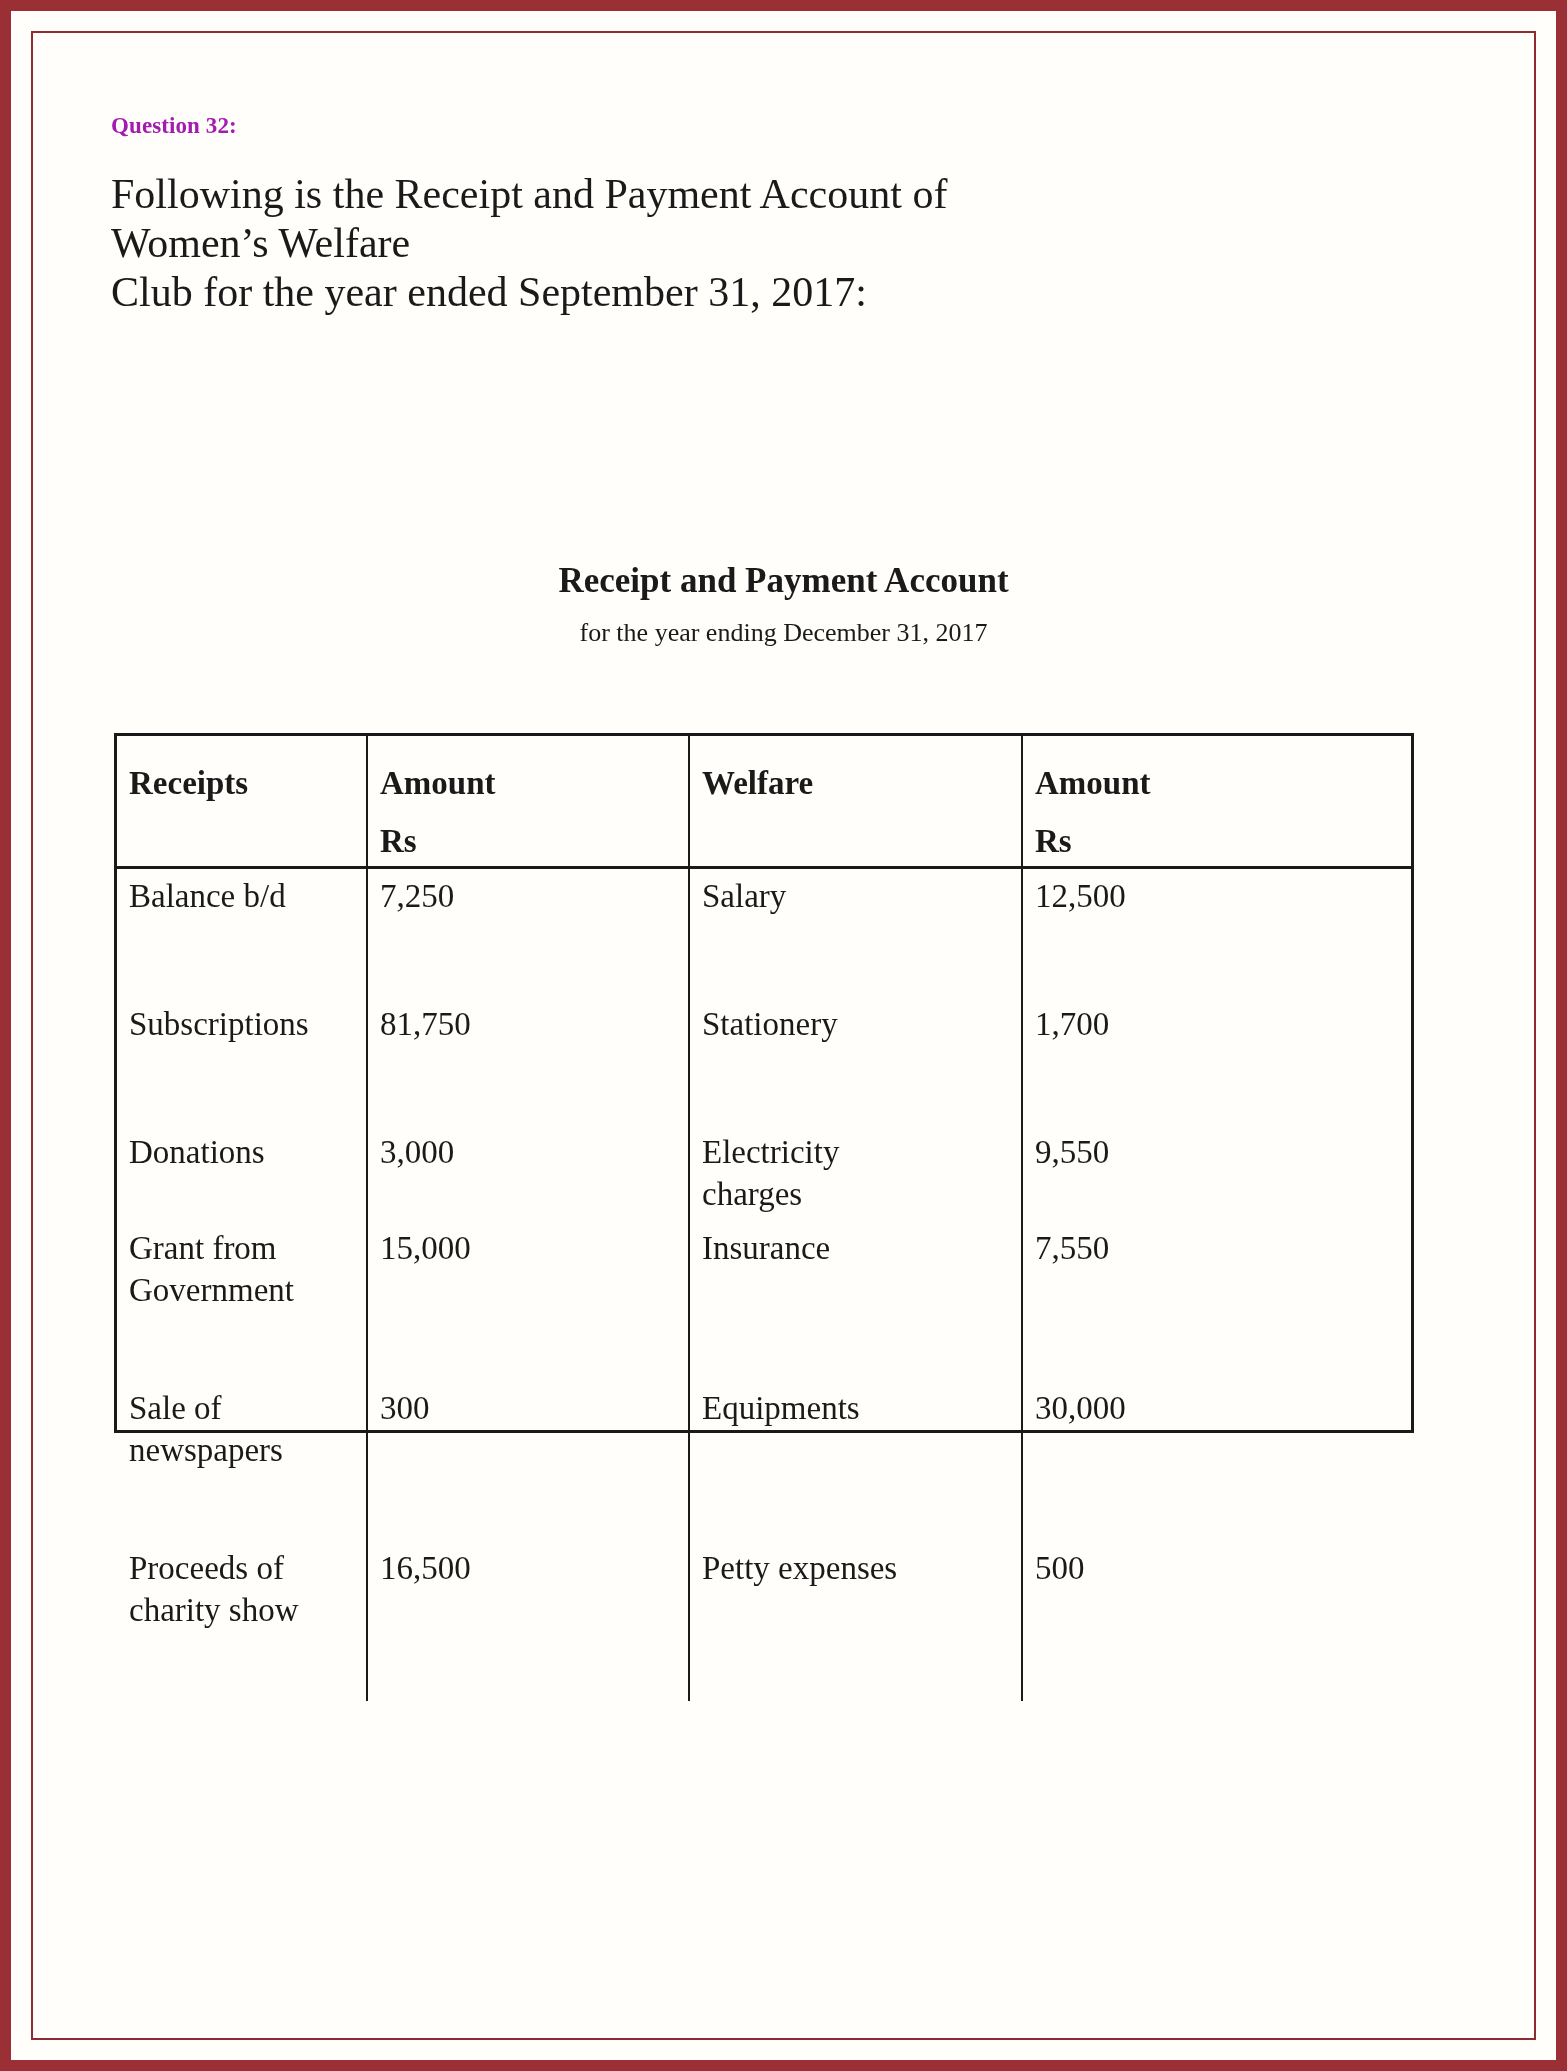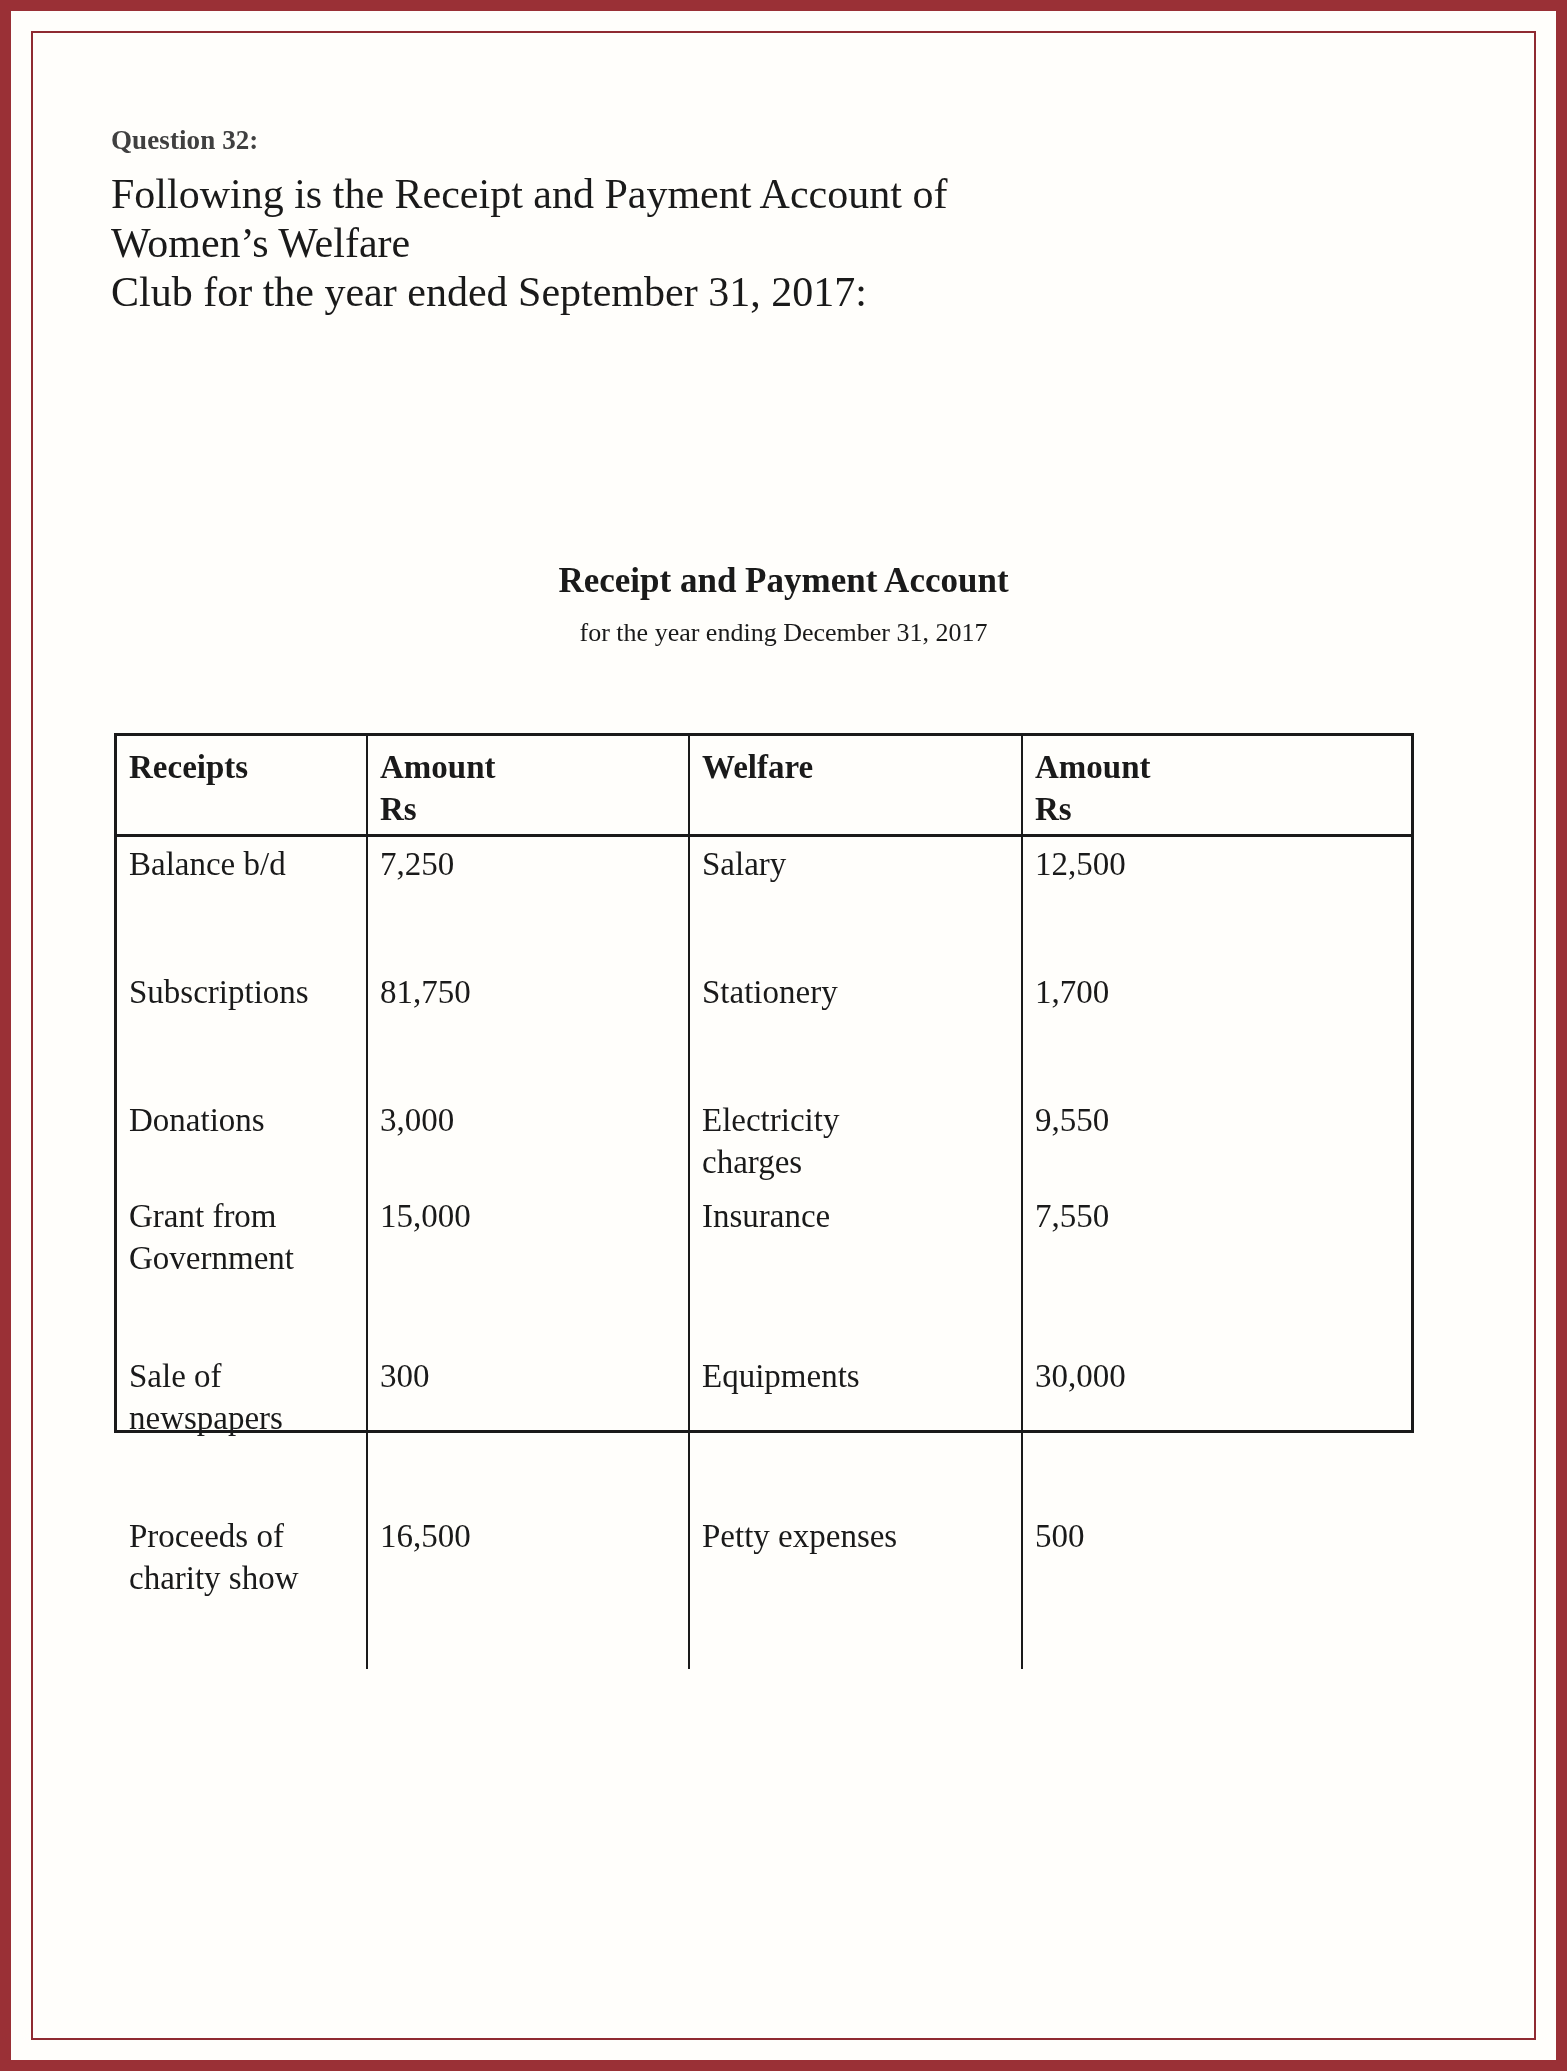--- a/index.html
+++ b/index.html
@@ -51,24 +51,24 @@
     left: 0;
     top: 0;
     right: 0;
     bottom: 0;
     padding: 0;
   }
 
   .q-heading {
     position: absolute;
     left: 78px;
-    top: 92px;
-    font-size: 27px;
+    top: 80px;
+    font-size: 23px;
     font-weight: bold;
-    color: #404040;
+    color: #a21caf;
     letter-spacing: 0.1px;
   }
 
   .intro {
     position: absolute;
     left: 78px;
     top: 137px;
     width: 960px;
     font-size: 42px;
     line-height: 49px;
@@ -130,21 +130,21 @@
   #account-table td:last-child { border-right: none; }
 
   #account-table thead th {
     font-weight: bold;
     padding-top: 10px;
     padding-bottom: 4px;
   }
   #account-table thead tr {
     border-bottom: 3px solid #1a1a1a;
   }
-  .hdr-line2 { display: block; }
+  .hdr-line2 { display: block; margin-top: 16px; }
 
   #account-table tbody td { height: 52px; }
   .cell-line { display: block; }
   .spacer-row td { height: 26px; padding: 0; }
   .filler-row td { height: 120px; padding: 0; }
 </style>
 </head>
 <body>
 
 <div id="page-frame">

